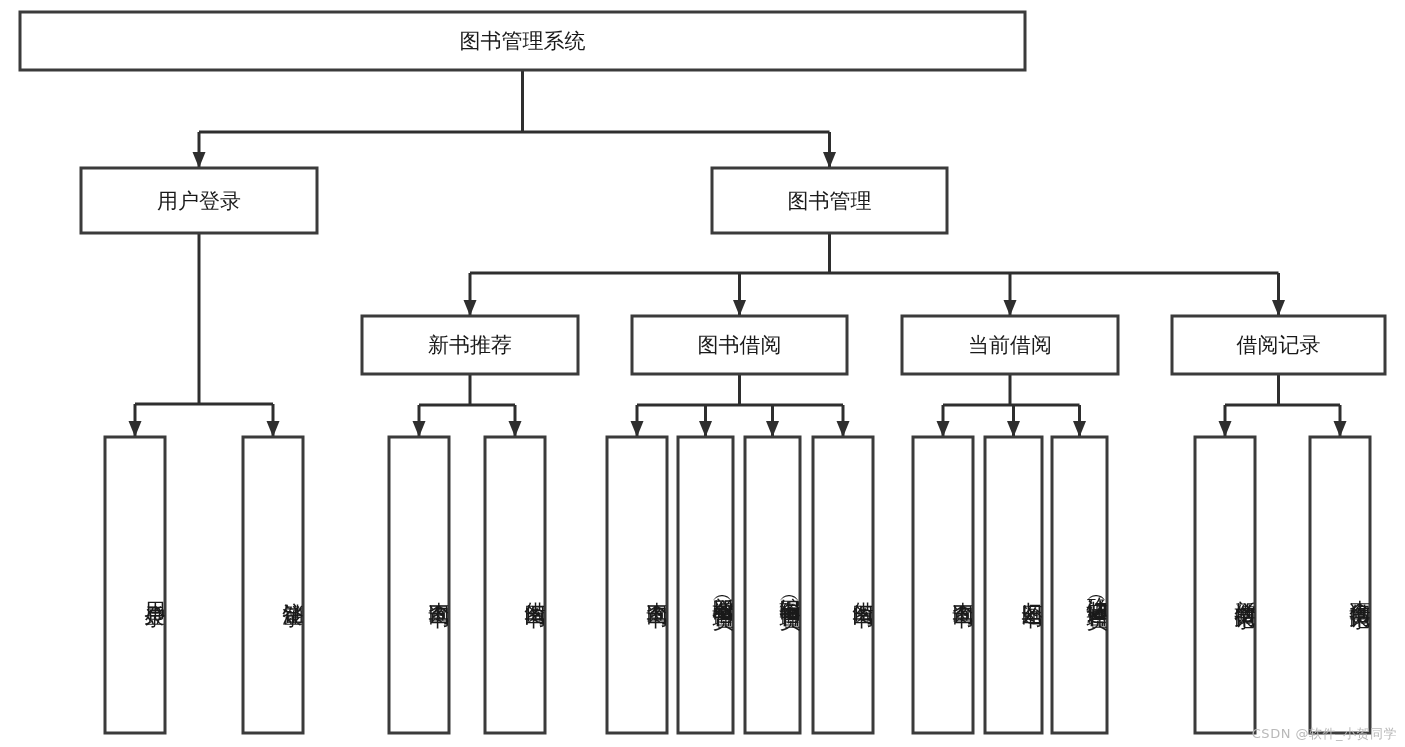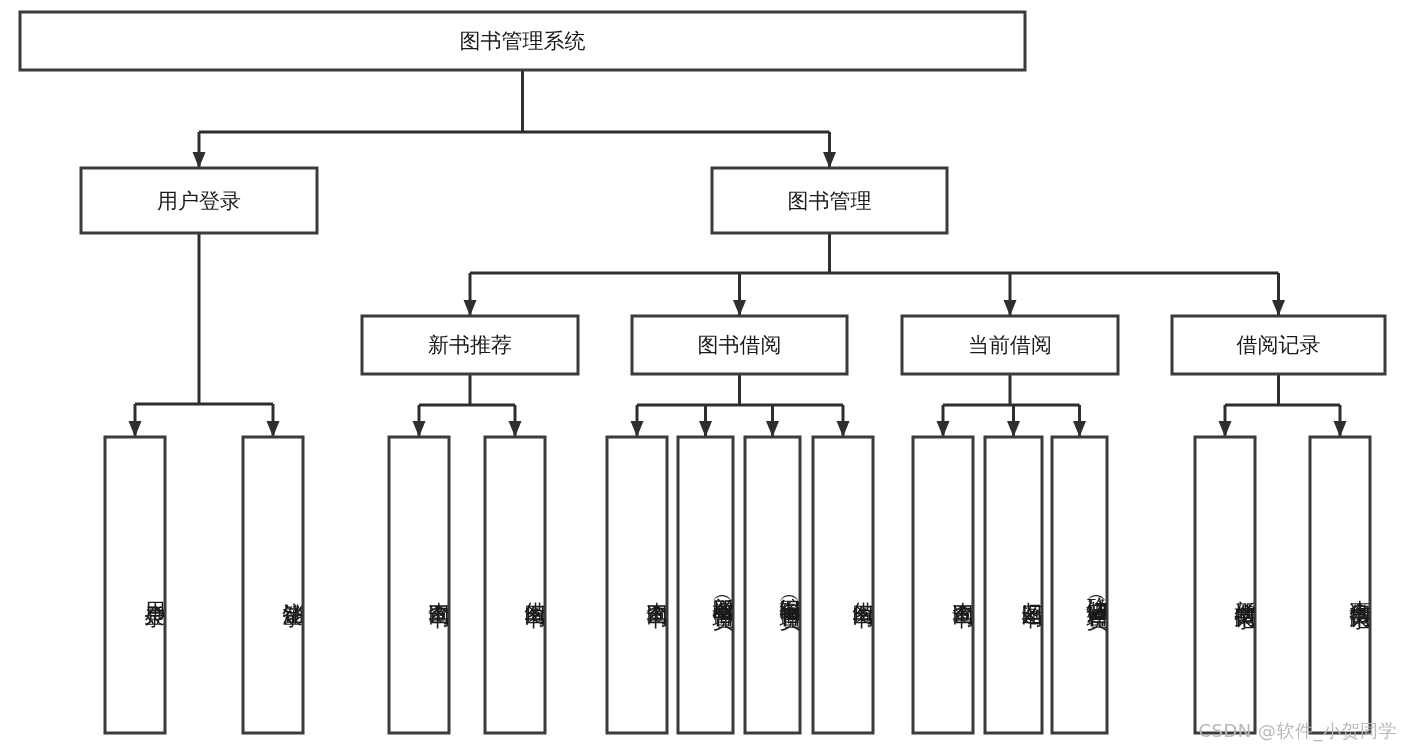--- a/index.html
+++ b/index.html
@@ -63,21 +63,21 @@
     display: flex;
     align-items: flex-start;
     justify-content: center;
     pointer-events: none;
   }
   .watermark {
     position: absolute;
     right: 8px;
     bottom: 4px;
     font-family: "DejaVu Sans", "Liberation Sans", sans-serif;
-    font-size: 18px;
+    font-size: 13px;
     color: #b9b9b9;
     letter-spacing: 0.5px;
     white-space: nowrap;
   }
 </style>
 </head>
 <body>
 
 <div id="diagram-root">
 

